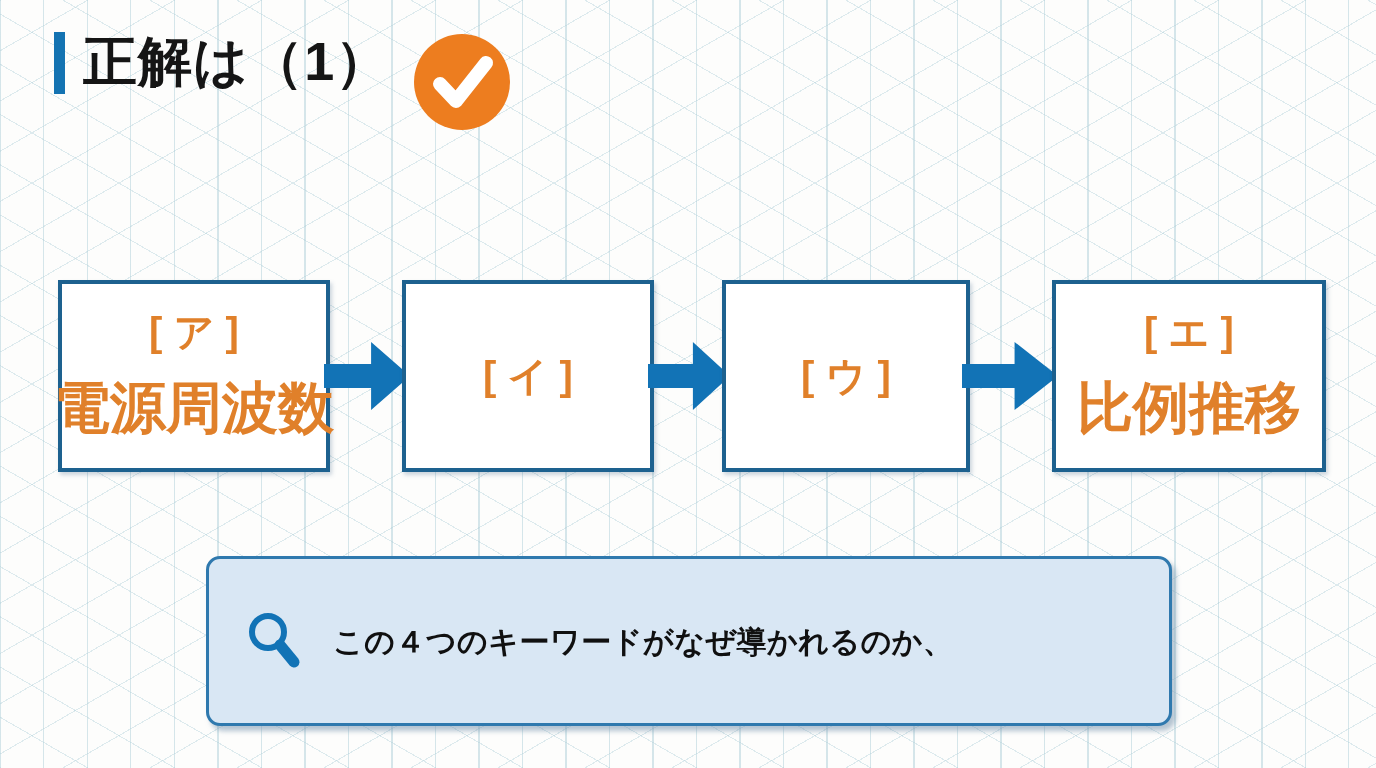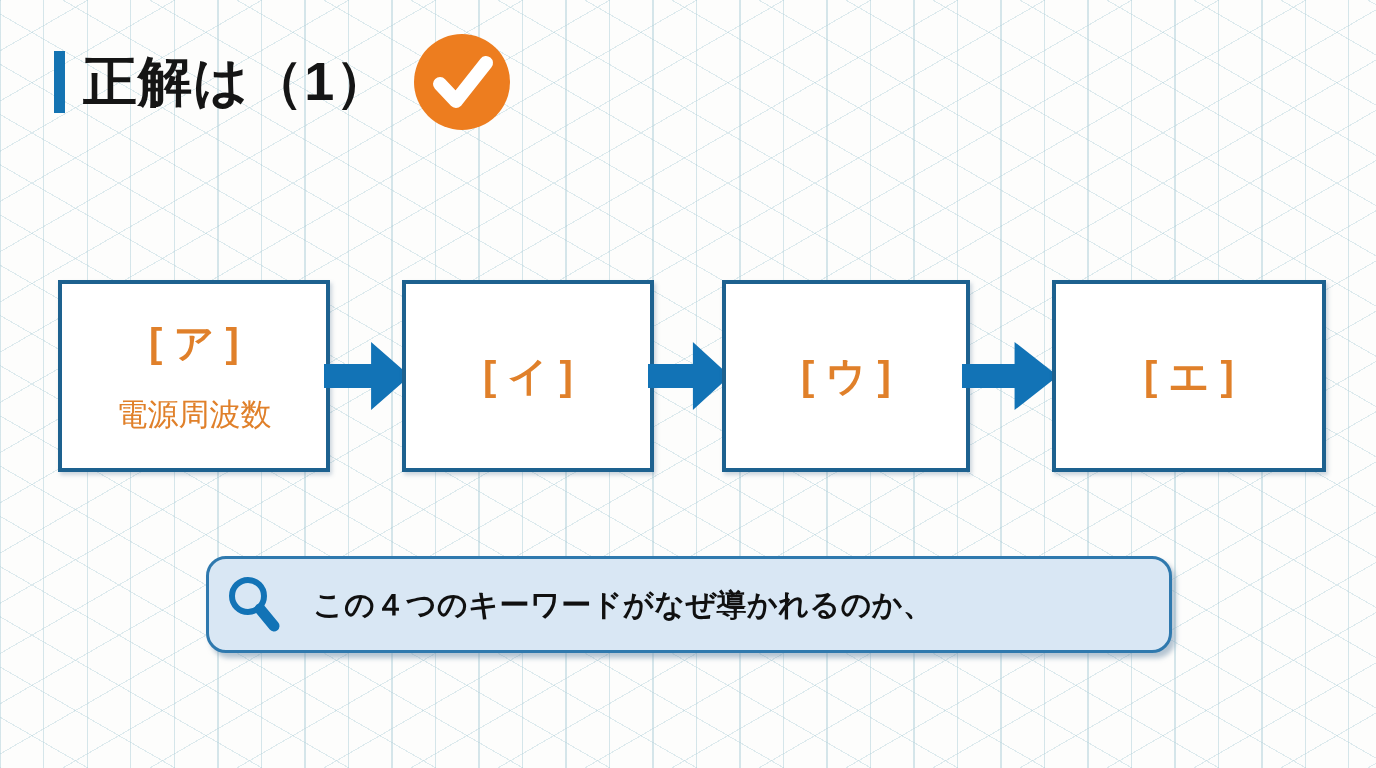--- a/index.html
+++ b/index.html
@@ -25,21 +25,21 @@
       repeating-linear-gradient(90deg,  rgba(173,206,216,0.50) 0 1px, transparent 1px 43.5px),
       repeating-linear-gradient(30deg,  rgba(173,206,216,0.40) 0 1px, transparent 1px 43.5px),
       repeating-linear-gradient(150deg, rgba(173,206,216,0.40) 0 1px, transparent 1px 43.5px);
     overflow:hidden;
   }
 
   
   .header{
     position:absolute;
     left:54px;top:32px;
-    display:flex;align-items:center;
+    display:flex;
   }
   .accent-bar{
     width:11px;height:62px;
     background:#1473B2;
     margin-right:18px;
   }
   .title{
     font-size:54px;
     font-weight:900;
     color:var(--ink);
@@ -67,43 +67,43 @@
   .flow-box.b0{left:58px;width:272px;}
   .flow-box.b1{left:402px;width:252px;}
   .flow-box.b2{left:722px;width:248px;}
   .flow-box.b3{left:1052px;width:274px;}
   .flow-label{
     font-size:40px;font-weight:900;
     color:var(--text-orange);
     white-space:nowrap;
   }
   .flow-keyword{
-    font-size:31px;font-weight:400;
+    font-size:56px;font-weight:700;
     color:var(--text-orange);
     white-space:nowrap;
   }
   .flow-arrow{
     position:absolute;top:340px;height:72px;
   }
   .flow-arrow.a0{left:324px;width:86px;}
   .flow-arrow.a1{left:648px;width:82px;}
   .flow-arrow.a2{left:962px;width:96px;}
   .flow-arrow svg{display:block;width:100%;height:100%;}
 
   
   .note{
     position:absolute;
     left:206px;top:556px;
-    width:966px;height:97px;
+    width:966px;height:170px;
     background:var(--note-bg);
     border:3px solid var(--note-border);
-    border-radius:20px;
+    border-radius:14px;
     box-shadow:4px 5px 5px rgba(120,150,175,0.55);
     display:flex;align-items:center;
-    padding-left:14px;
+    padding-left:34px;
   }
   .magnifier{
     width:64px;height:64px;
     flex:0 0 auto;
   }
   .note-text{
     margin-left:26px;
     font-size:30px;font-weight:900;
     color:#101010;
     line-height:47px;
@@ -151,20 +151,21 @@
   </div>
 
   <div class="flow-arrow a2">
     <svg viewBox="0 0 84 72" preserveAspectRatio="none">
       <polygon points="0,24 46,24 46,2 84,36 46,70 46,48 0,48" fill="#1273B6"></polygon>
     </svg>
   </div>
 
   <div class="flow-box b3">
     <div class="flow-label">[ エ ]</div>
+    <div class="flow-keyword">比例推移</div>
   </div>
 
   <div class="note">
     <svg class="magnifier" viewBox="0 0 64 64">
       <circle cx="25" cy="23" r="16" fill="none" stroke="#1273B6" stroke-width="6"></circle>
       <line x1="37" y1="36" x2="51" y2="53" stroke="#1273B6" stroke-width="11" stroke-linecap="round"></line>
     </svg>
     <div class="note-text">
       <div>この４つのキーワードがなぜ導かれるのか、</div>
     </div>

